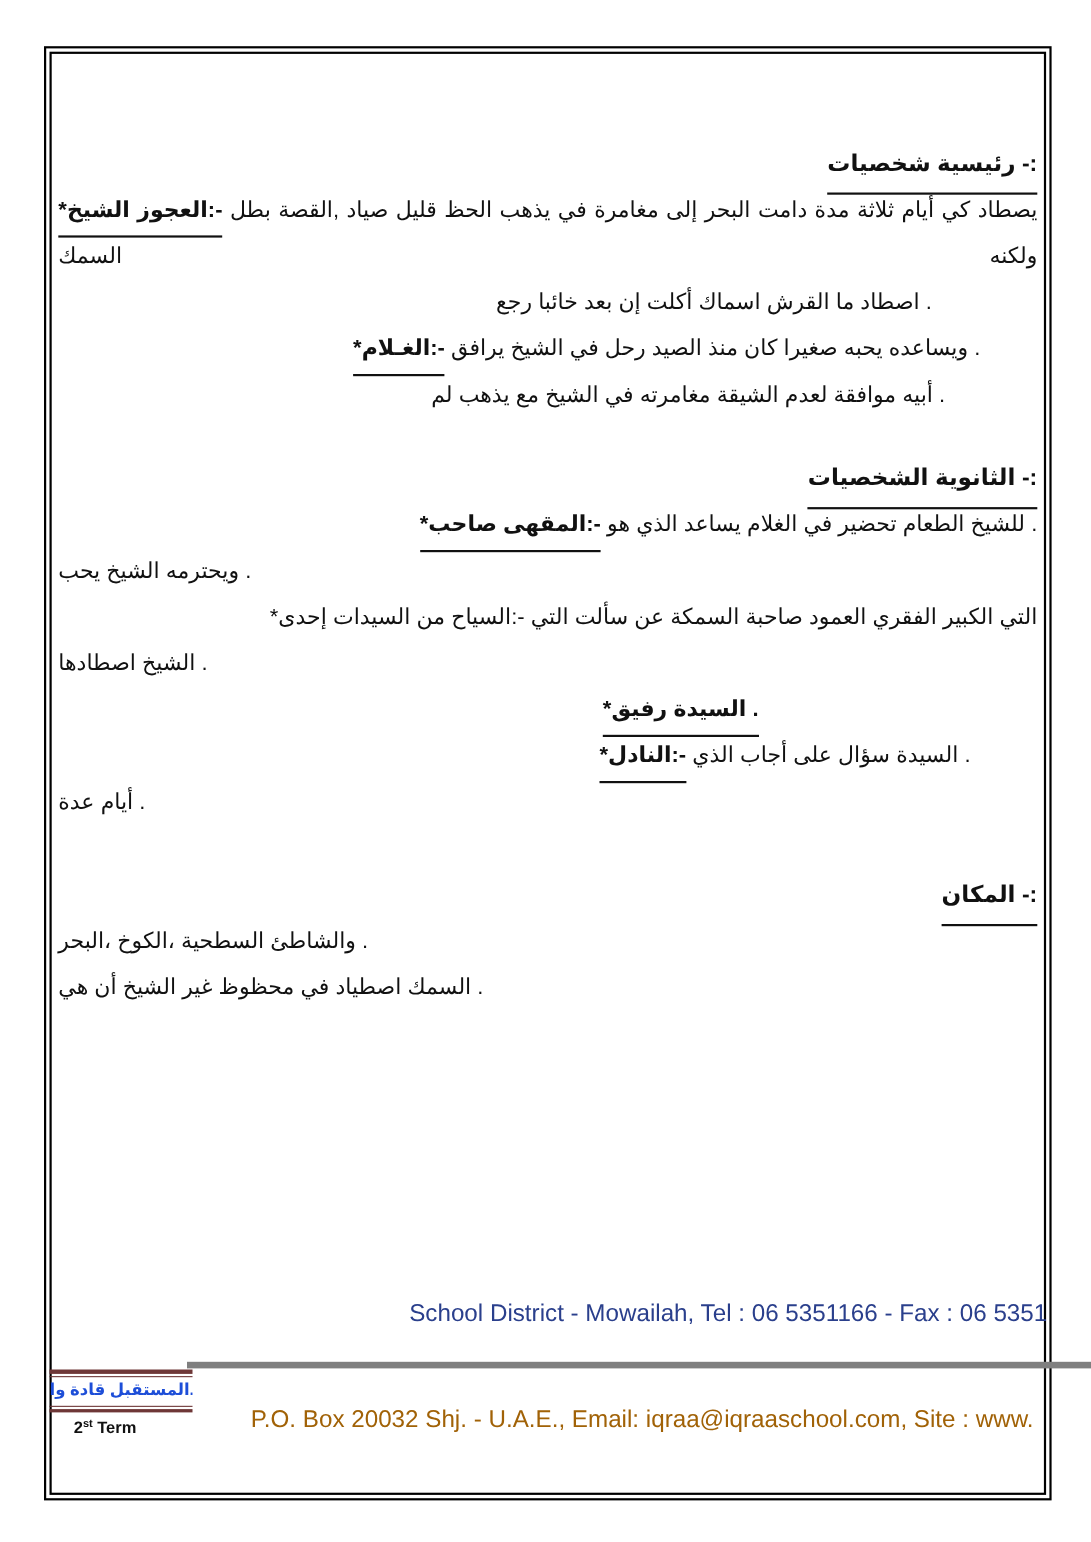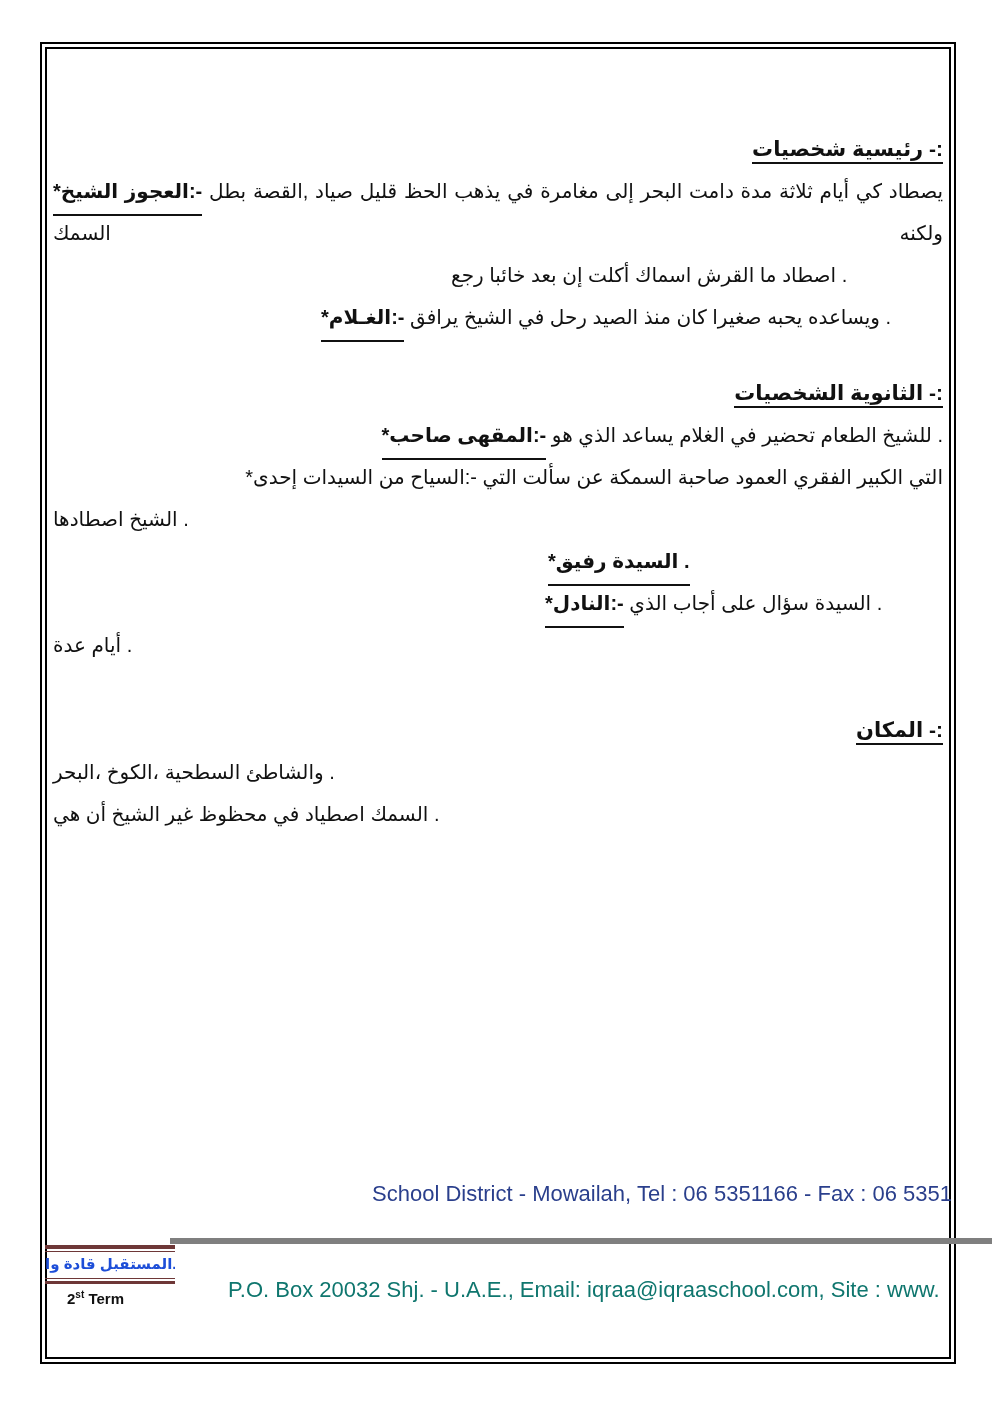--- a/index.html
+++ b/index.html
@@ -10,21 +10,21 @@
   }
   
   .page{position:absolute;left:40px;top:42px;width:912px;height:1318px;border:2px solid #000;}
   .page-inner{position:absolute;left:3px;top:3px;right:3px;bottom:3px;border:2px solid #000;}
   
   .doc{position:absolute;left:0;top:0;right:0;bottom:0;padding:79px 6px 0 6px;overflow:hidden;}
   .line{min-height:42px;line-height:42px;font-size:20px;direction:ltr;text-align:left;}
   .line.al-right{text-align:right;}
   .line.al-justify{text-align:justify;text-align-last:justify;}
   .heading{font-weight:bold;font-size:21px;}
-  .heading > span{border-bottom:2px solid #111;padding-bottom:2px;margin-top:25px;}
+  .heading > span{border-bottom:2px solid #111;padding-bottom:15px;margin-top:25px;}
   .bu{font-weight:bold;border-bottom:2px solid #111;padding-bottom:12px;}
   .sec-gap-1{margin-top:34px;}
   .sec-gap-2{margin-top:30px;}
   .sec-gap-3{margin-top:44px;}
   .sec-gap-4{margin-top:43px;}
   bdi{unicode-bidi:isolate;}
   
   .footer-divider{position:absolute;left:170px;top:1238px;width:822px;height:6px;z-index:3;}
   .contact{position:absolute;white-space:nowrap;font-size:22px;z-index:3;}
   .contact.l1{left:372px;top:1181px;}
@@ -41,22 +41,24 @@
 </head>
 <body>
 
 <div class="page">
   <div class="page-inner">
     <div class="doc">
         <div class="line heading al-right"><span><bdi dir="ltr">شخصيات</bdi> <bdi dir="ltr">رئيسية</bdi> <bdi dir="ltr">-:</bdi></span></div>
         <div class="line al-justify"><span class="bu"><bdi dir="ltr">*الشيخ</bdi> <bdi dir="ltr">العجوز:-</bdi></span> <span><bdi dir="ltr">بطل</bdi> <bdi dir="ltr">القصة,</bdi> <bdi dir="ltr">صياد</bdi> <bdi dir="ltr">قليل</bdi> <bdi dir="ltr">الحظ</bdi> <bdi dir="ltr">يذهب</bdi> <bdi dir="ltr">في</bdi> <bdi dir="ltr">مغامرة</bdi> <bdi dir="ltr">إلى</bdi> <bdi dir="ltr">البحر</bdi> <bdi dir="ltr">دامت</bdi> <bdi dir="ltr">مدة</bdi> <bdi dir="ltr">ثلاثة</bdi> <bdi dir="ltr">أيام</bdi> <bdi dir="ltr">كي</bdi> <bdi dir="ltr">يصطاد</bdi> <bdi dir="ltr">السمك</bdi> <bdi dir="ltr">ولكنه</bdi></span></div>
         <div class="line al-left" style="margin-left: 398px;"><span><bdi dir="ltr">رجع</bdi> <bdi dir="ltr">خائبا</bdi> <bdi dir="ltr">بعد</bdi> <bdi dir="ltr">إن</bdi> <bdi dir="ltr">أكلت</bdi> <bdi dir="ltr">اسماك</bdi> <bdi dir="ltr">القرش</bdi> <bdi dir="ltr">ما</bdi> <bdi dir="ltr">اصطاد</bdi> <bdi dir="ltr">.</bdi></span></div>
         <div class="line al-left" style="margin-left: 268px;"><span class="bu"><bdi dir="ltr">*الغـلام:-</bdi></span> <span><bdi dir="ltr">يرافق</bdi> <bdi dir="ltr">الشيخ</bdi> <bdi dir="ltr">في</bdi> <bdi dir="ltr">رحل</bdi> <bdi dir="ltr">الصيد</bdi> <bdi dir="ltr">منذ</bdi> <bdi dir="ltr">كان</bdi> <bdi dir="ltr">صغيرا</bdi> <bdi dir="ltr">يحبه</bdi> <bdi dir="ltr">ويساعده</bdi> <bdi dir="ltr">.</bdi></span></div>
+        <div class="line al-left" style="margin-left: 339px;"><span><bdi dir="ltr">لم</bdi> <bdi dir="ltr">يذهب</bdi> <bdi dir="ltr">مع</bdi> <bdi dir="ltr">الشيخ</bdi> <bdi dir="ltr">في</bdi> <bdi dir="ltr">مغامرته</bdi> <bdi dir="ltr">الشيقة</bdi> <bdi dir="ltr">لعدم</bdi> <bdi dir="ltr">موافقة</bdi> <bdi dir="ltr">أبيه</bdi> <bdi dir="ltr">.</bdi></span></div>
         <div class="line heading al-right sec-gap-1"><span><bdi dir="ltr">الشخصيات</bdi> <bdi dir="ltr">الثانوية</bdi> <bdi dir="ltr">-:</bdi></span></div>
         <div class="line al-right"><span class="bu"><bdi dir="ltr">*صاحب</bdi> <bdi dir="ltr">المقهى:-</bdi></span> <span><bdi dir="ltr">هو</bdi> <bdi dir="ltr">الذي</bdi> <bdi dir="ltr">يساعد</bdi> <bdi dir="ltr">الغلام</bdi> <bdi dir="ltr">في</bdi> <bdi dir="ltr">تحضير</bdi> <bdi dir="ltr">الطعام</bdi> <bdi dir="ltr">للشيخ</bdi> <bdi dir="ltr">.</bdi></span></div>
+        <div class="line al-left"><span><bdi dir="ltr">يحب</bdi> <bdi dir="ltr">الشيخ</bdi> <bdi dir="ltr">ويحترمه</bdi> <bdi dir="ltr">.</bdi></span></div>
         <div class="line al-right"><span><bdi dir="ltr">*إحدى</bdi> <bdi dir="ltr">السيدات</bdi> <bdi dir="ltr">من</bdi> <bdi dir="ltr">السياح:-</bdi> <bdi dir="ltr">التي</bdi> <bdi dir="ltr">سألت</bdi> <bdi dir="ltr">عن</bdi> <bdi dir="ltr">السمكة</bdi> <bdi dir="ltr">صاحبة</bdi> <bdi dir="ltr">العمود</bdi> <bdi dir="ltr">الفقري</bdi> <bdi dir="ltr">الكبير</bdi> <bdi dir="ltr">التي</bdi></span></div>
         <div class="line al-left"><span><bdi dir="ltr">اصطادها</bdi> <bdi dir="ltr">الشيخ</bdi> <bdi dir="ltr">.</bdi></span></div>
         <div class="line al-left" style="margin-left: 495px;"><span class="bu"><bdi dir="ltr">*رفيق</bdi> <bdi dir="ltr">السيدة</bdi> <bdi dir="ltr">.</bdi></span></div>
         <div class="line al-left" style="margin-left: 492px;"><span class="bu"><bdi dir="ltr">*النادل:-</bdi></span> <span><bdi dir="ltr">الذي</bdi> <bdi dir="ltr">أجاب</bdi> <bdi dir="ltr">على</bdi> <bdi dir="ltr">سؤال</bdi> <bdi dir="ltr">السيدة</bdi> <bdi dir="ltr">.</bdi></span></div>
         <div class="line al-left"><span><bdi dir="ltr">عدة</bdi> <bdi dir="ltr">أيام</bdi> <bdi dir="ltr">.</bdi></span></div>
         <div class="line heading al-right sec-gap-4"><span><bdi dir="ltr">المكان</bdi> <bdi dir="ltr">-:</bdi></span></div>
         <div class="line al-left"><span><bdi dir="ltr">البحر،</bdi> <bdi dir="ltr">الكوخ،</bdi> <bdi dir="ltr">السطحية</bdi> <bdi dir="ltr">والشاطئ</bdi> <bdi dir="ltr">.</bdi></span></div>
         <div class="line al-left"><span><bdi dir="ltr">هي</bdi> <bdi dir="ltr">أن</bdi> <bdi dir="ltr">الشيخ</bdi> <bdi dir="ltr">غير</bdi> <bdi dir="ltr">محظوظ</bdi> <bdi dir="ltr">في</bdi> <bdi dir="ltr">اصطياد</bdi> <bdi dir="ltr">السمك</bdi> <bdi dir="ltr">.</bdi></span></div>
       </div>
   </div>
@@ -67,13 +69,13 @@
 <div class="logo-block">
   <div class="rule-thick" style="background: rgb(110, 55, 55);"></div>
   <div class="rule-thin" style="background: rgb(110, 55, 55);"></div>
   <div class="slogan"><span><bdi dir="ltr">وا</bdi> <bdi dir="ltr">قادة</bdi> <bdi dir="ltr">المستقبل.</bdi></span></div>
   <div class="rule-thin2" style="background: rgb(110, 55, 55);"></div>
   <div class="rule-thick2" style="background: rgb(110, 55, 55);"></div>
   <div class="term"><span>2</span><sup>st</sup> <span>Term</span></div>
 </div>
 
 <div class="contact l1" style="color: rgb(42, 63, 140);">School District - Mowailah, Tel : 06 5351166 - Fax : 06 5351</div>
-<div class="contact l2" style="color: #0f766e;">P.O. Box 20032 Shj. - U.A.E., Email: iqraa@iqraaschool.com, Site : www.</div>
+<div class="contact l2" style="color: #a16207;">P.O. Box 20032 Shj. - U.A.E., Email: iqraa@iqraaschool.com, Site : www.</div>
 
 </body></html>

